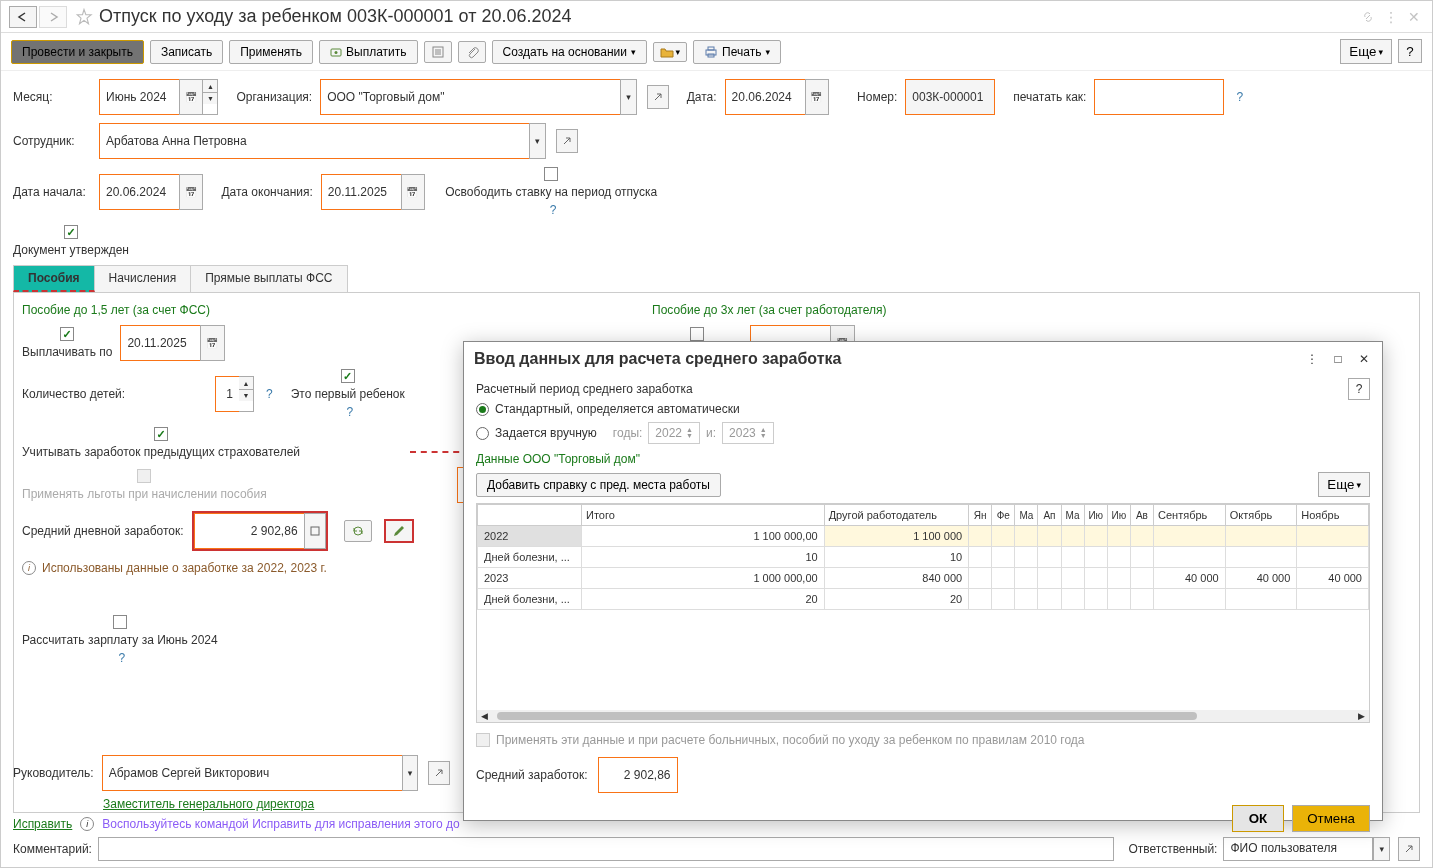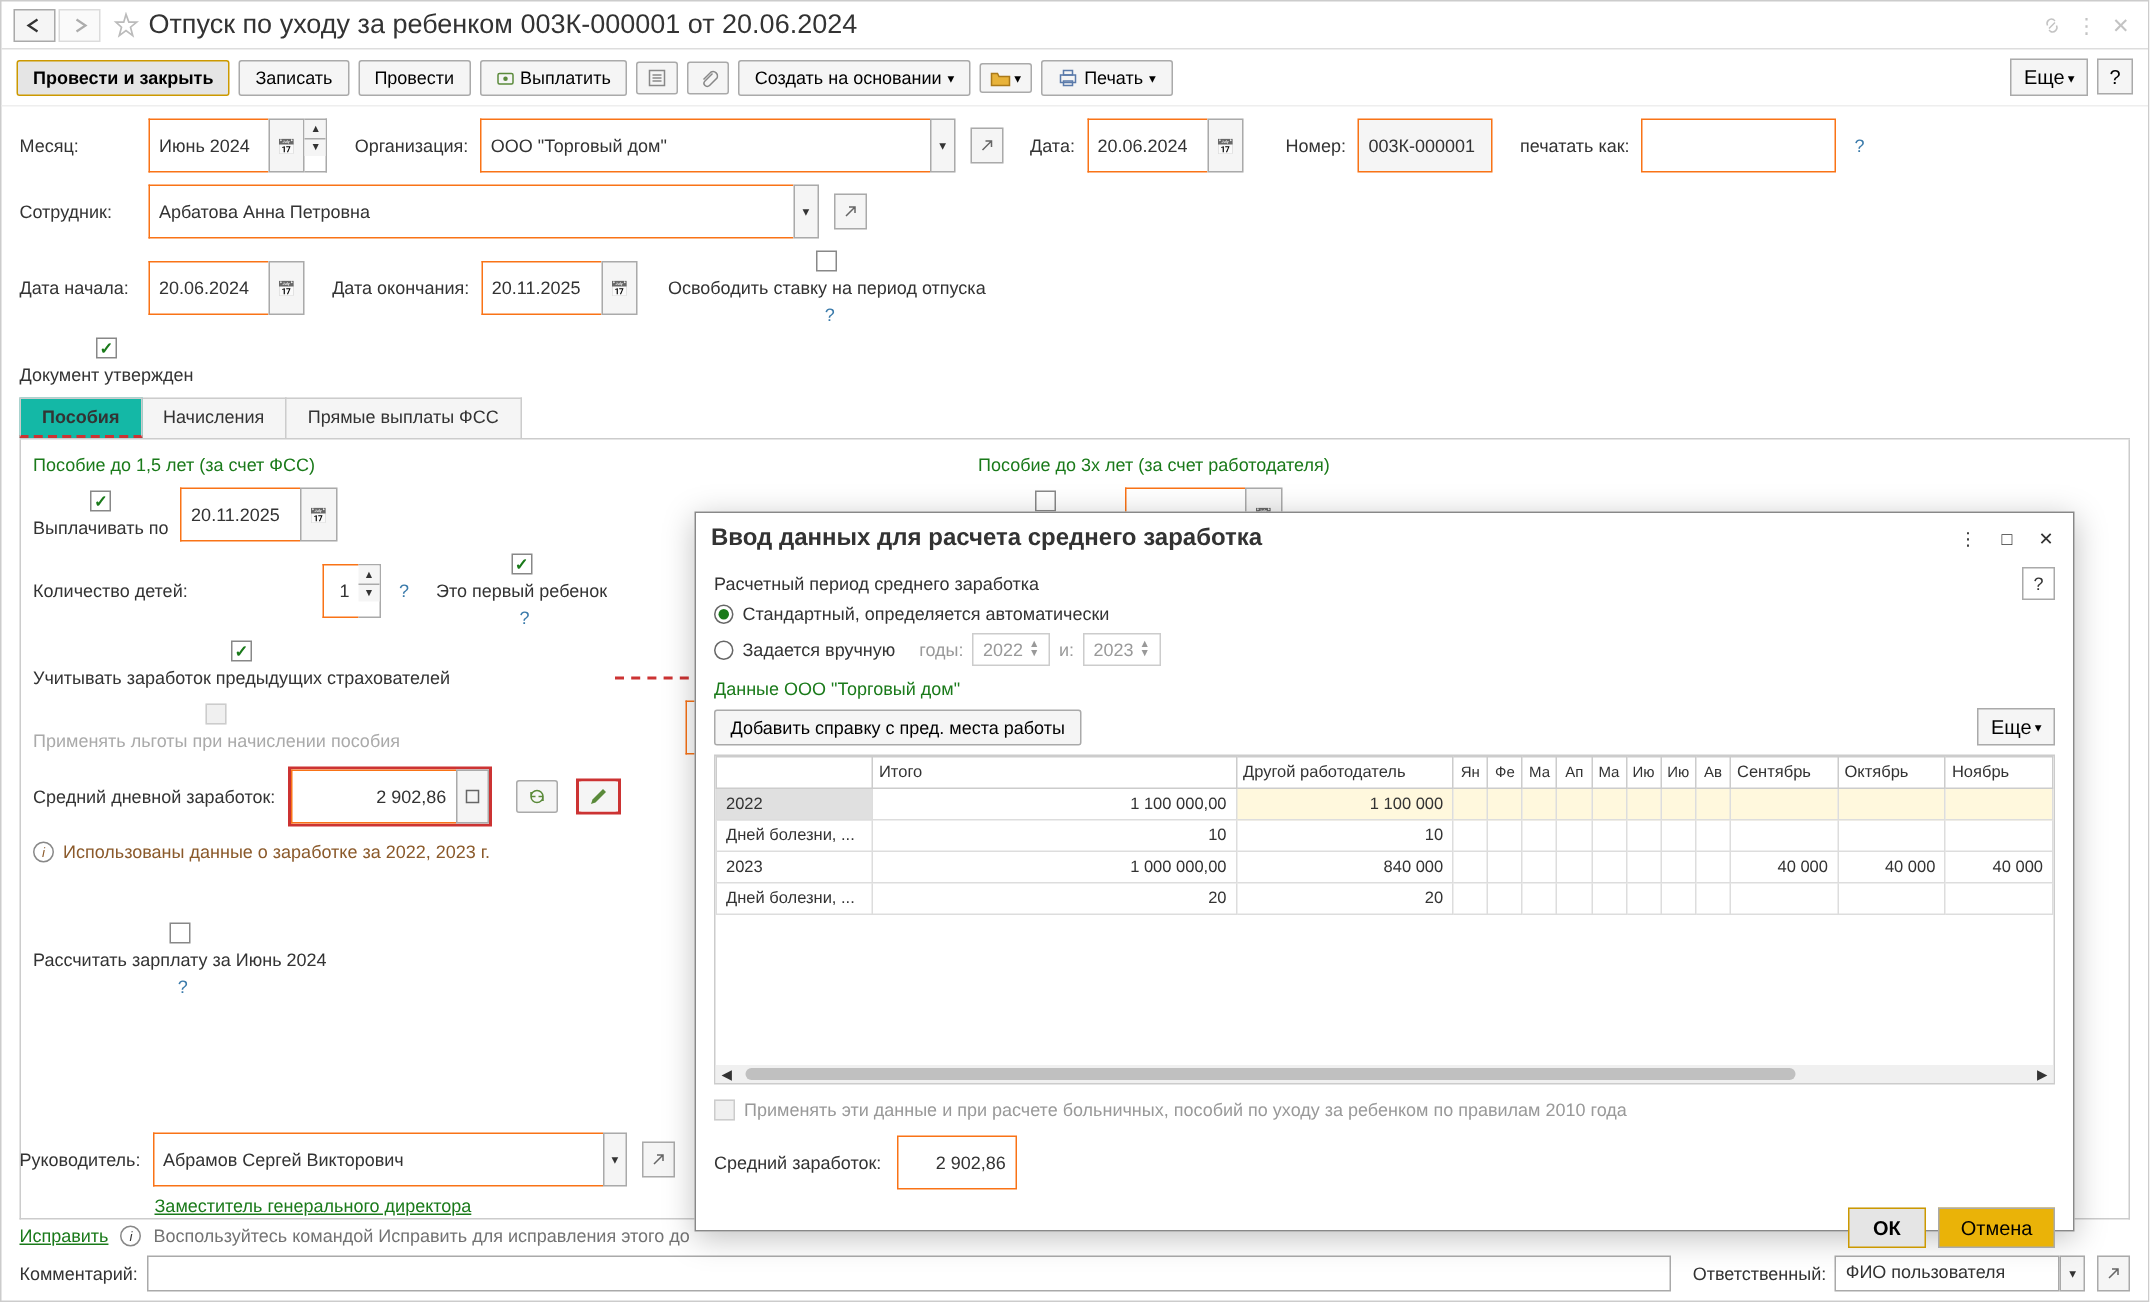--- a/index.html
+++ b/index.html
@@ -10,21 +10,21 @@
 .title-bar { display: flex; align-items: center; padding: 4px 8px; border-bottom: 1px solid #ddd; height: 32px; }
 .nav-btn { width: 28px; height: 22px; border: 1px solid #aaa; background: #f5f5f5; margin-right: 2px; display: flex; align-items: center; justify-content: center; cursor: pointer; }
 .star-icon { width: 18px; height: 18px; margin: 0 6px; }
 .title-text { font-size: 18px; color: #333; flex: 1; }
 .title-right { display: flex; gap: 8px; align-items: center; }
 .title-right-icon { width: 16px; height: 16px; opacity: 0.5; cursor: pointer; }
 
 
 .toolbar { display: flex; align-items: center; padding: 6px 10px; gap: 6px; border-bottom: 1px solid #eee; }
 .btn { border: 1px solid #aaa; background: #f5f5f5; padding: 4px 10px; cursor: pointer; font-size: 12px; border-radius: 2px; display: inline-flex; align-items: center; gap: 4px; }
-.btn-primary { background: #e5e5e5; border-color: #cc9900; font-weight: bold; }
+.btn-primary { background: #737373; border-color: #cc9900; font-weight: normal; }
 .btn-icon { border: 1px solid #aaa; background: #f5f5f5; padding: 3px 6px; cursor: pointer; border-radius: 2px; display: inline-flex; align-items: center; }
 .toolbar-right { margin-left: auto; display: flex; gap: 6px; }
 .btn-more { border: 1px solid #aaa; background: #f5f5f5; padding: 4px 8px; cursor: pointer; display: flex; align-items: center; gap: 2px; }
 .btn-help { border: 1px solid #aaa; background: #f5f5f5; width: 24px; height: 24px; display: flex; align-items: center; justify-content: center; cursor: pointer; }
 
 
 .form-area { padding: 8px 12px; }
 .form-row { display: flex; align-items: center; margin-bottom: 8px; gap: 8px; }
 .form-label { min-width: 78px; }
 .form-label-w { min-width: 90px; }
@@ -128,21 +128,21 @@
           <path d="M6 10l4-4M5 8a3 3 0 014-4l1 1M11 8a3 3 0 01-4 4l-1-1" stroke="#888" fill="none"></path>
         </svg>
       <span class="title-right-icon" style="font-size:14px;color:#888">⋮</span>
       <span class="title-right-icon" style="font-size:14px;color:#888">✕</span>
     </div>
   </div>
 
   <div class="toolbar">
     <button class="btn btn-primary">Провести и закрыть</button>
     <button class="btn">Записать</button>
-    <button class="btn">Провести</button>
+    <button class="btn">Применять</button>
     <button class="btn">
       <svg width="12" height="12">
           <rect x="1" y="3" width="10" height="7" rx="1" fill="none" stroke="#5a8a3a"></rect>
           <circle cx="6" cy="6.5" r="1.5" fill="#5a8a3a"></circle>
         </svg>
       <span>Выплатить</span>
     </button>
     <button class="btn-icon">
       <svg width="14" height="14">
           <rect x="2" y="2" width="10" height="10" fill="none" stroke="#888"></rect>
@@ -398,21 +398,21 @@
             <path d="M2 8L8 2M4 2h4v4" stroke="#666" fill="none"></path>
           </svg>
       </div>
     </div>
     <div class="footer-row" style="padding-left:90px">
       <span class="link">Заместитель генерального директора</span>
     </div>
     <div class="footer-row">
       <span class="link">Исправить</span>
       <span class="info-icon">i</span>
-      <span style="color:#737373">Воспользуйтесь командой Исправить для исправления этого до</span>
+      <span style="color:#8b5cf6">Воспользуйтесь командой Исправить для исправления этого до</span>
     </div>
     <div class="comment-row">
       <span>Комментарий:</span>
       <div class="comment-input"></div>
       <span class="resp-label">Ответственный:</span>
       <div class="input-group">
         <div class="resp-input">ФИО пользователя</div>
         <div class="input-btn">
             <span class="dropdown-arrow">▾</span>
           </div>

